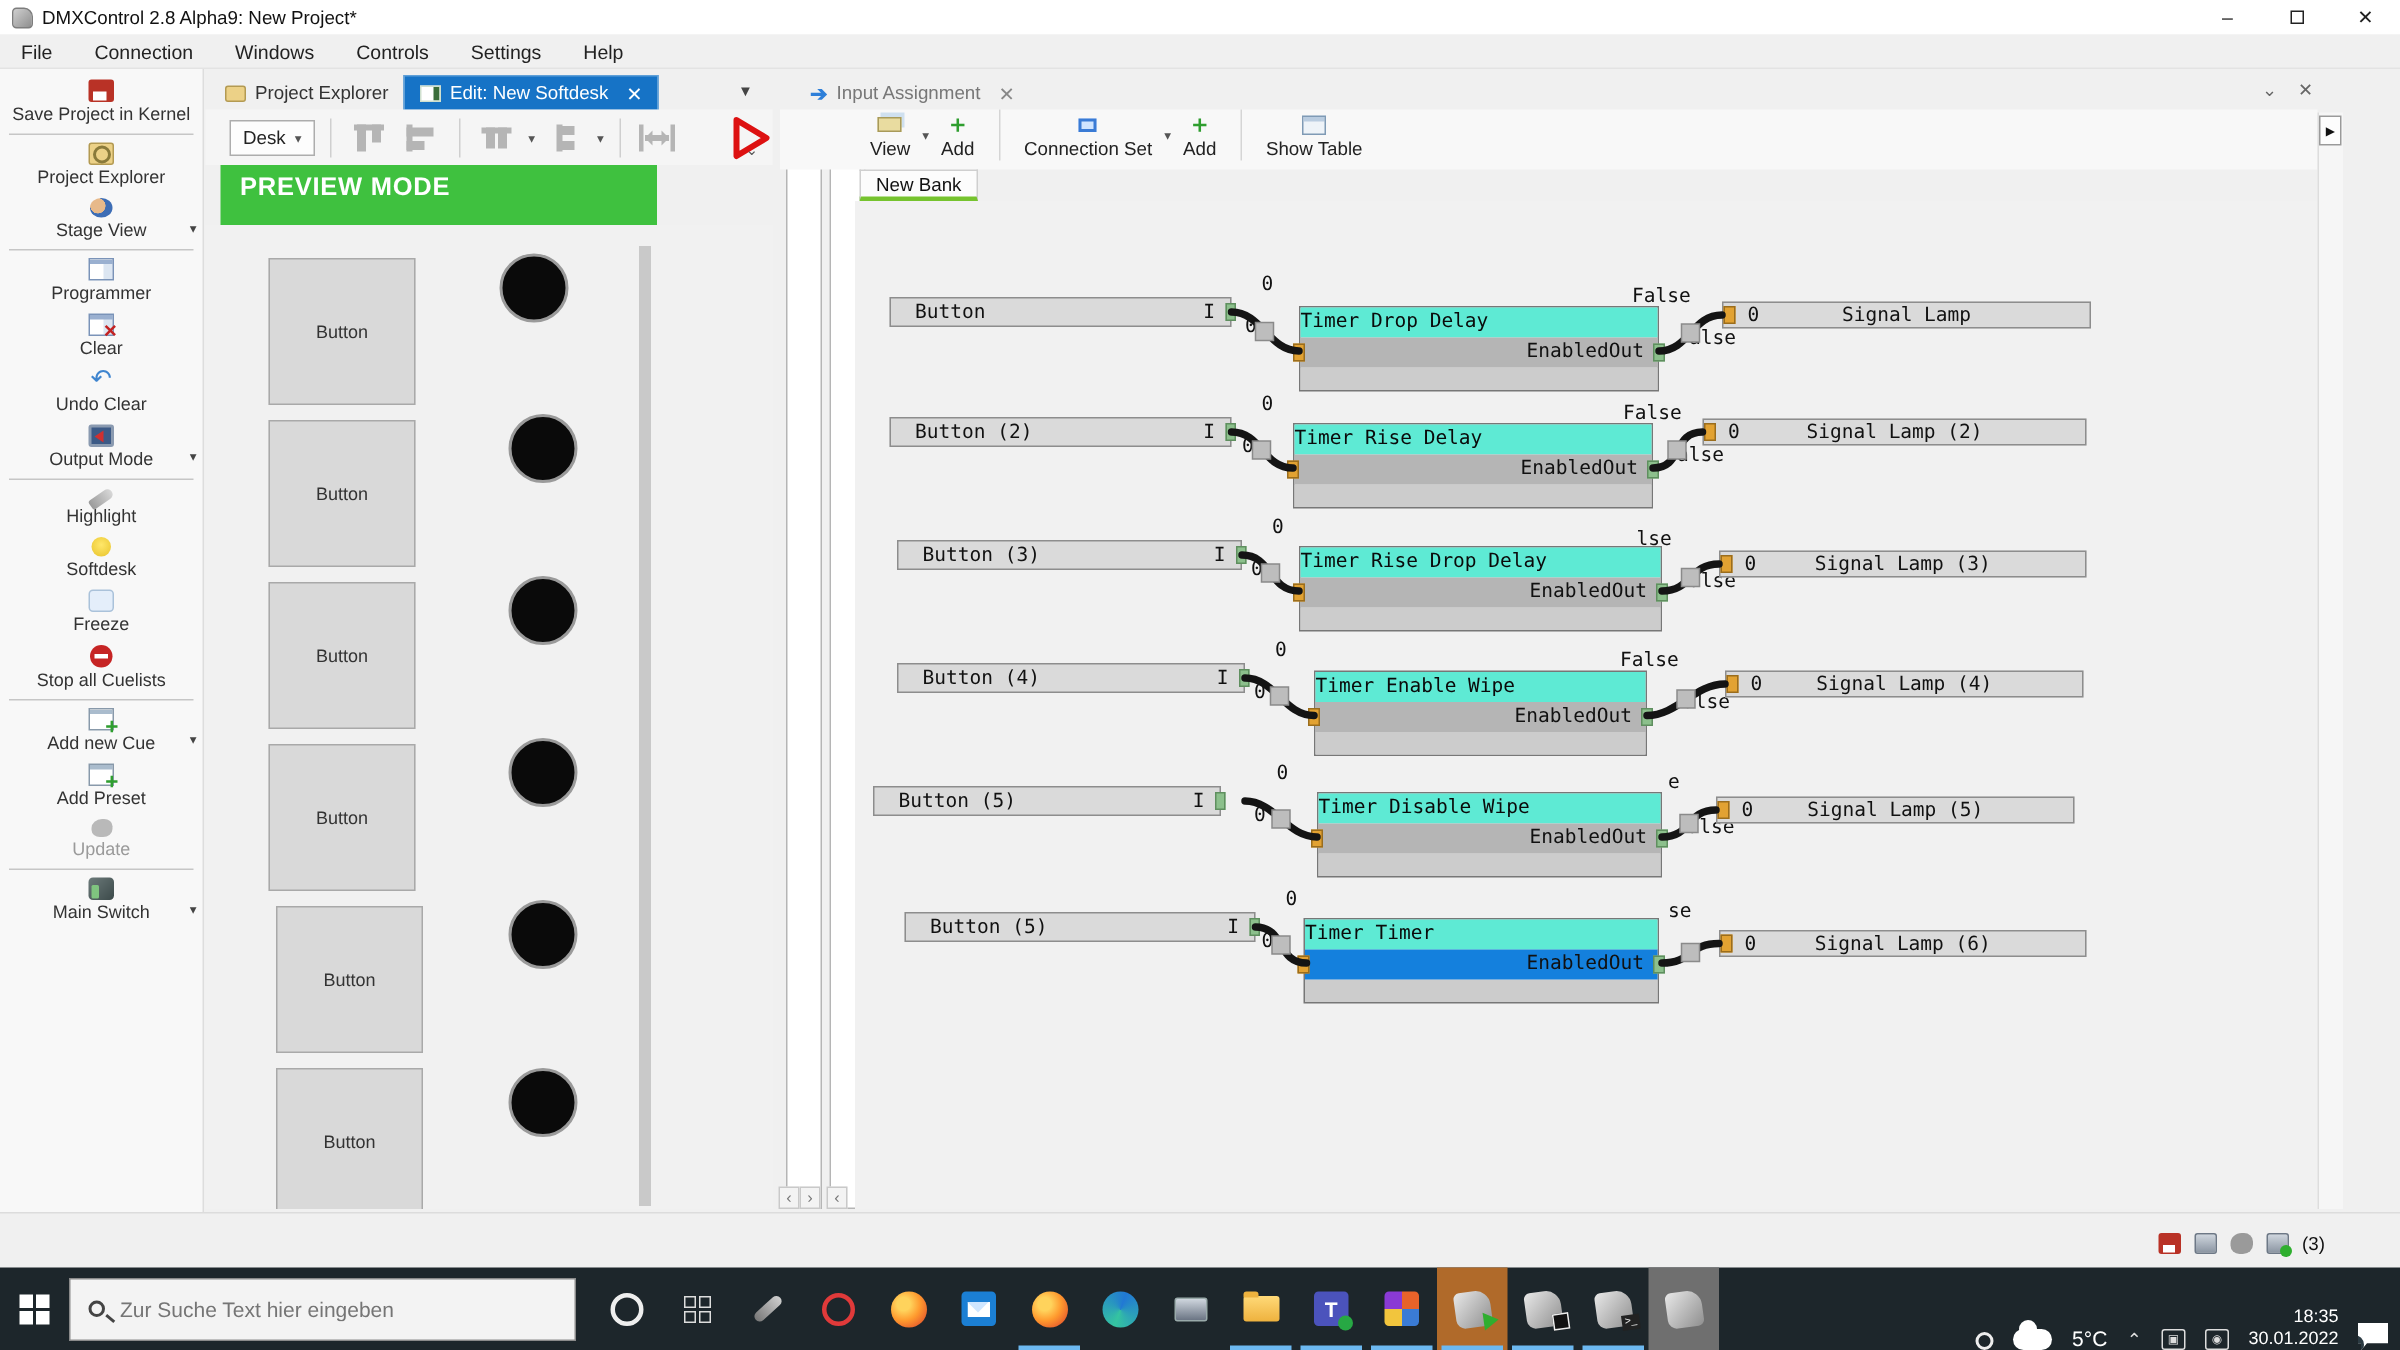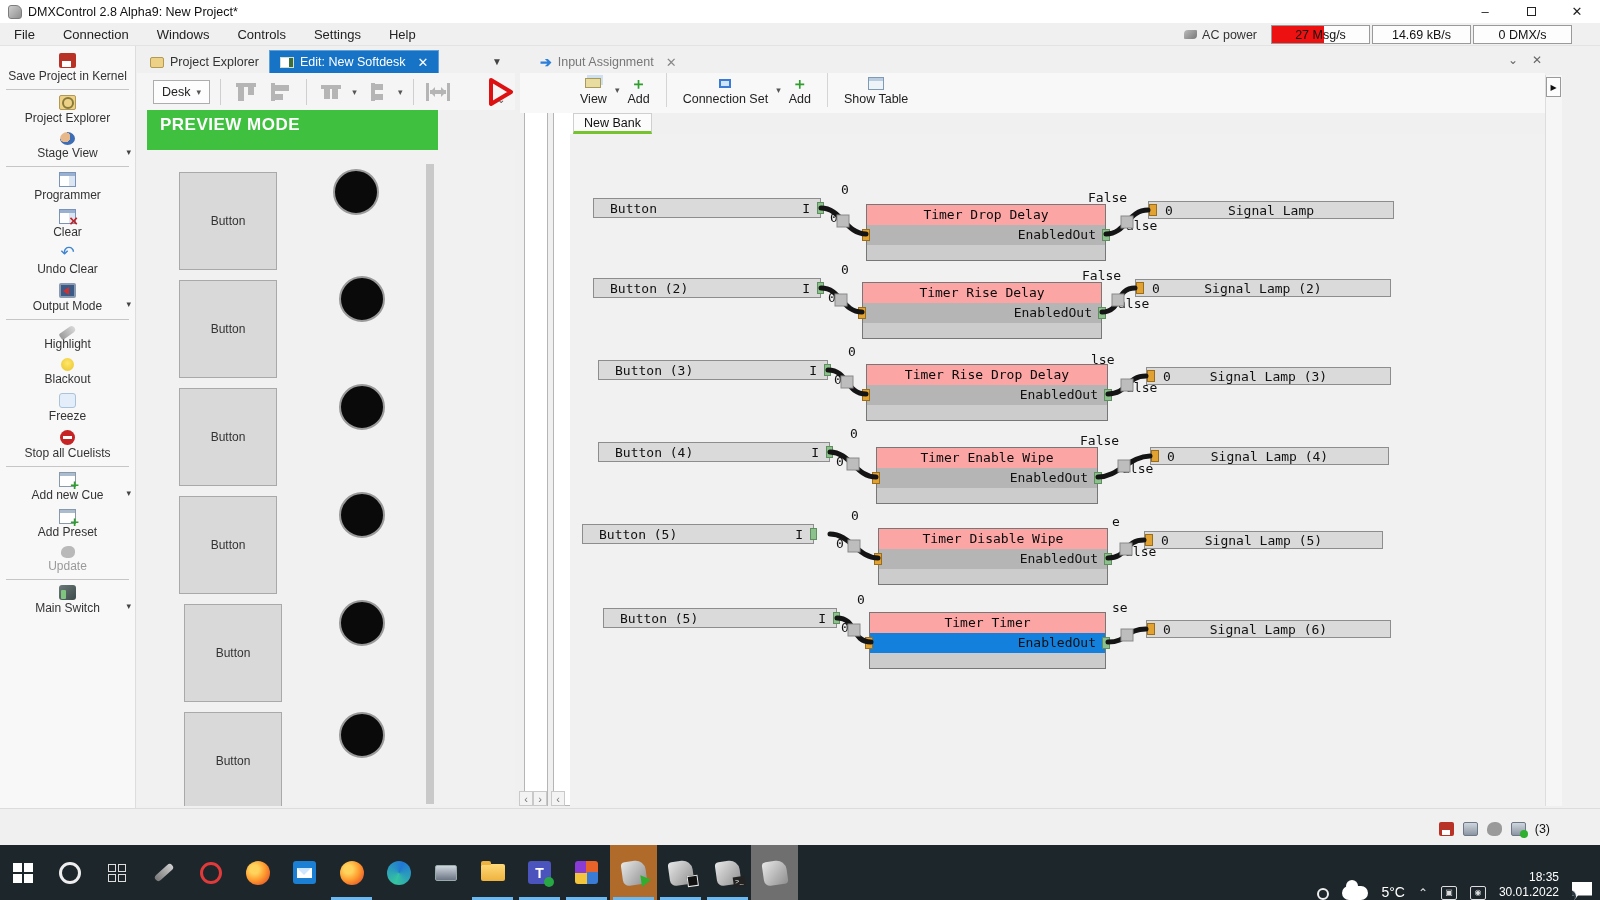--- a/index.html
+++ b/index.html
@@ -98,21 +98,21 @@
   #canvas-right{left:570px;top:134px;width:975px;height:672px;background:#f1f1f1}
   #rightstrip{left:1545px;top:75px;width:17px;height:731px;background:#f6f6f6;border-left:1px solid #ddd}
   #rs-btn{left:1546px;top:77px;width:15px;height:20px;border:1px solid #9a9a9a;background:#fdfdfd;font-size:8px;color:#111;display:flex;align-items:center;justify-content:center}
   .scroll-arrow{width:14px;height:15px;border:1px solid #c9c9c9;background:#f3f3f3;color:#777;font-size:11px;display:flex;align-items:center;justify-content:center}
 
   
   .g{position:absolute;font-family:"DejaVu Sans Mono","Liberation Mono",monospace;font-size:13px;color:#111}
   .n-btn{height:20px;background:#dadada;border:1px solid #8d8d8d;display:flex;align-items:center;justify-content:space-between;padding:0 10px 0 16px;z-index:2}
   .n-btn .gport{position:absolute;right:-4px;top:3px;width:7px;height:12px;background:#8cc08c;border:1px solid #5f8f5f}
   .n-timer{border:1px solid #777;z-index:2}
-  .t-head{height:20px;background:#fca5a5;text-align:center;line-height:20px;color:#0a0a0a}
+  .t-head{height:20px;background:#5eead4;text-align:left;line-height:20px;color:#0a0a0a}
   .t-row{position:relative;height:20px;background:#b5b5b5;display:flex;justify-content:flex-end;padding:0 9px;line-height:20px}
   .t-row.selected{background:#1480dd}
   .t-foot{height:15px;background:#cccccc}
   .oport{position:absolute;left:-5px;top:4px;width:8px;height:12px;background:#e2a232;border:1px solid #9a6d1d}
   .t-row .gport{position:absolute;right:-5px;top:4px;width:8px;height:12px;background:#8cc08c;border:1px solid #5f8f5f}
   .n-lamp{height:18px;background:#dadada;border:1px solid #8d8d8d;line-height:17px;text-align:center;z-index:2}
   .n-lamp .oport{left:0;top:2px}
   .n-lamp .lv{position:absolute;left:16px;top:0}
   .glabel{z-index:1}
   #wires{left:0;top:0;z-index:3;pointer-events:none}
@@ -190,36 +190,20 @@
     </div>
   </div>
 
   <div class="abs" id="menubar">
     <span class="menu-item">File</span>
     <span class="menu-item">Connection</span>
     <span class="menu-item">Windows</span>
     <span class="menu-item">Controls</span>
     <span class="menu-item">Settings</span>
     <span class="menu-item">Help</span>
-    <div id="menu-status">
-      <div id="ac-power">
-        <div class="plug"></div>
-        <span>AC power</span>
-      </div>
-      <div class="stat-box">
-        <div class="redfill"></div>
-        <span>27 Msg/s</span>
-      </div>
-      <div class="stat-box">
-          <span>14.69 kB/s</span>
-        </div>
-      <div class="stat-box">
-          <span>0 DMX/s</span>
-        </div>
-    </div>
   </div>
 
   <div class="abs" id="sidebar">
     <div class="sb-item">
       <div class="sb-ico ic-floppy"></div>
       <span>Save Project in Kernel</span>
     </div>
     <div class="sb-sep"></div>
     <div class="sb-item">
       <div class="sb-ico ic-folder"></div>
@@ -248,21 +232,21 @@
       <span>Output Mode</span>
       <span class="sb-drop">▾</span>
     </div>
     <div class="sb-sep"></div>
     <div class="sb-item">
       <div class="sb-ico ic-torch"></div>
       <span>Highlight</span>
     </div>
     <div class="sb-item">
       <div class="sb-ico ic-bulb"></div>
-      <span>Blackout</span>
+      <span>Softdesk</span>
     </div>
     <div class="sb-item">
       <div class="sb-ico ic-ice"></div>
       <span>Freeze</span>
     </div>
     <div class="sb-item">
       <div class="sb-ico ic-stop"></div>
       <span>Stop all Cuelists</span>
     </div>
     <div class="sb-sep"></div>
@@ -633,20 +617,24 @@
 
   <div class="abs" id="taskbar">
     <div id="start">
         <div class="winlogo">
           <div></div>
           <div></div>
           <div></div>
           <div></div>
         </div>
       </div>
+    <div id="searchbox">
+      <span class="mag"></span>
+      <input placeholder="Zur Suche Text hier eingeben" style="">
+    </div>
     <div class="tb-slot">
         <span class="ring"></span>
       </div>
     <div class="tb-slot">
         <span class="tview">
           <div></div>
           <div></div>
           <div></div>
           <div></div>
         </span>

